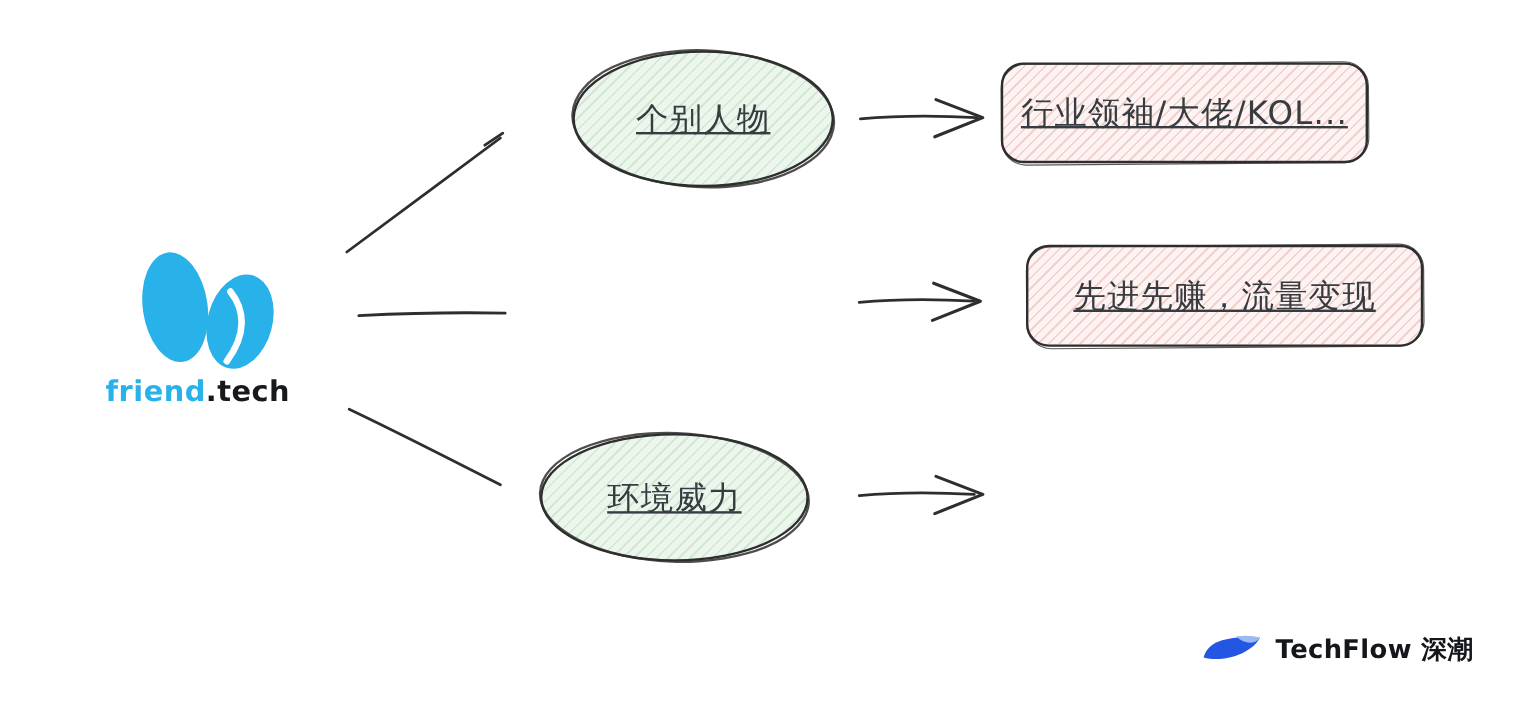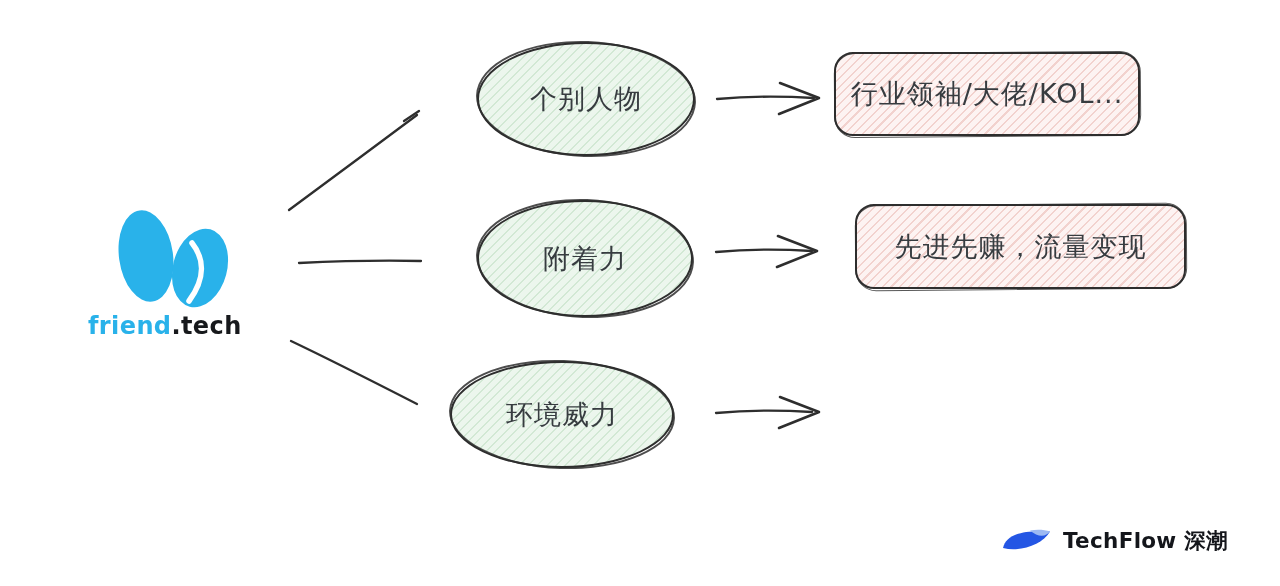--- a/index.html
+++ b/index.html
@@ -40,21 +40,21 @@
     content:""; position:absolute; inset:-2.5px;
     border:1.8px solid rgba(46,46,46,.8); border-radius:21px;
     transform:rotate(-0.45deg); pointer-events:none;
   }
   .r1 { left:834px; top:52px;  width:306px; height:84px; }
   .r2 { left:855px; top:204px; width:331px; height:85px; }
   .r3 { left:855px; top:367px; width:334px; height:88px; }
 
   .node-label {
     font-size:27px; font-weight:500; color:#373c40;
-    letter-spacing:1px; white-space:nowrap; position:relative; z-index:2;
+    letter-spacing:1px; white-space:nowrap; position:relative; z-index:2;text-decoration:underline;
   }
 
   
   .ears-svg { position:absolute; left:116px; top:206px; width:114px; height:108px; }
   .brand-text {
     position:absolute; left:88px; top:312px; width:148px;
     text-align:center; font-size:24px; font-weight:bold; letter-spacing:.4px;
     white-space:nowrap;
   }
   .brand-text .blue { color:#29b2ea; }
@@ -93,23 +93,20 @@
   <svg class="ears-svg" viewBox="0 0 114 108">
     <ellipse cx="30" cy="50" rx="27" ry="46" transform="rotate(-8 30 50)" fill="#29b2ea"></ellipse>
     <ellipse cx="84" cy="62" rx="27" ry="40" transform="rotate(15 84 62)" fill="#29b2ea"></ellipse>
     <path d="M76,37 C88,52 90,72 73,95" stroke="#ffffff" stroke-width="5.5" fill="none" stroke-linecap="round"></path>
   </svg>
   <div class="brand-text"><span class="blue">friend</span><span class="dark">.tech</span></div>
 
   <div class="ellipse e1">
     <span class="node-label">个别人物</span>
   </div>
-  <div class="ellipse e2">
-    <span class="node-label">附着力</span>
-  </div>
   <div class="ellipse e3">
     <span class="node-label">环境威力</span>
   </div>
 
   <div class="rbox r1">
     <span class="node-label">行业领袖/大佬/KOL...</span>
   </div>
   <div class="rbox r2">
     <span class="node-label">先进先赚，流量变现</span>
   </div>

